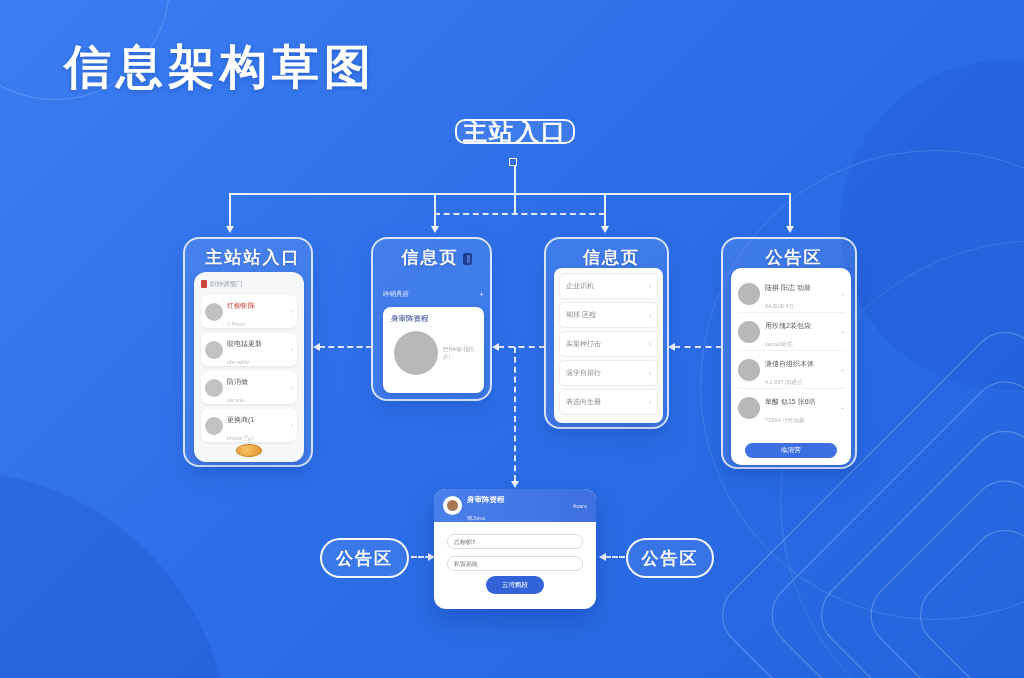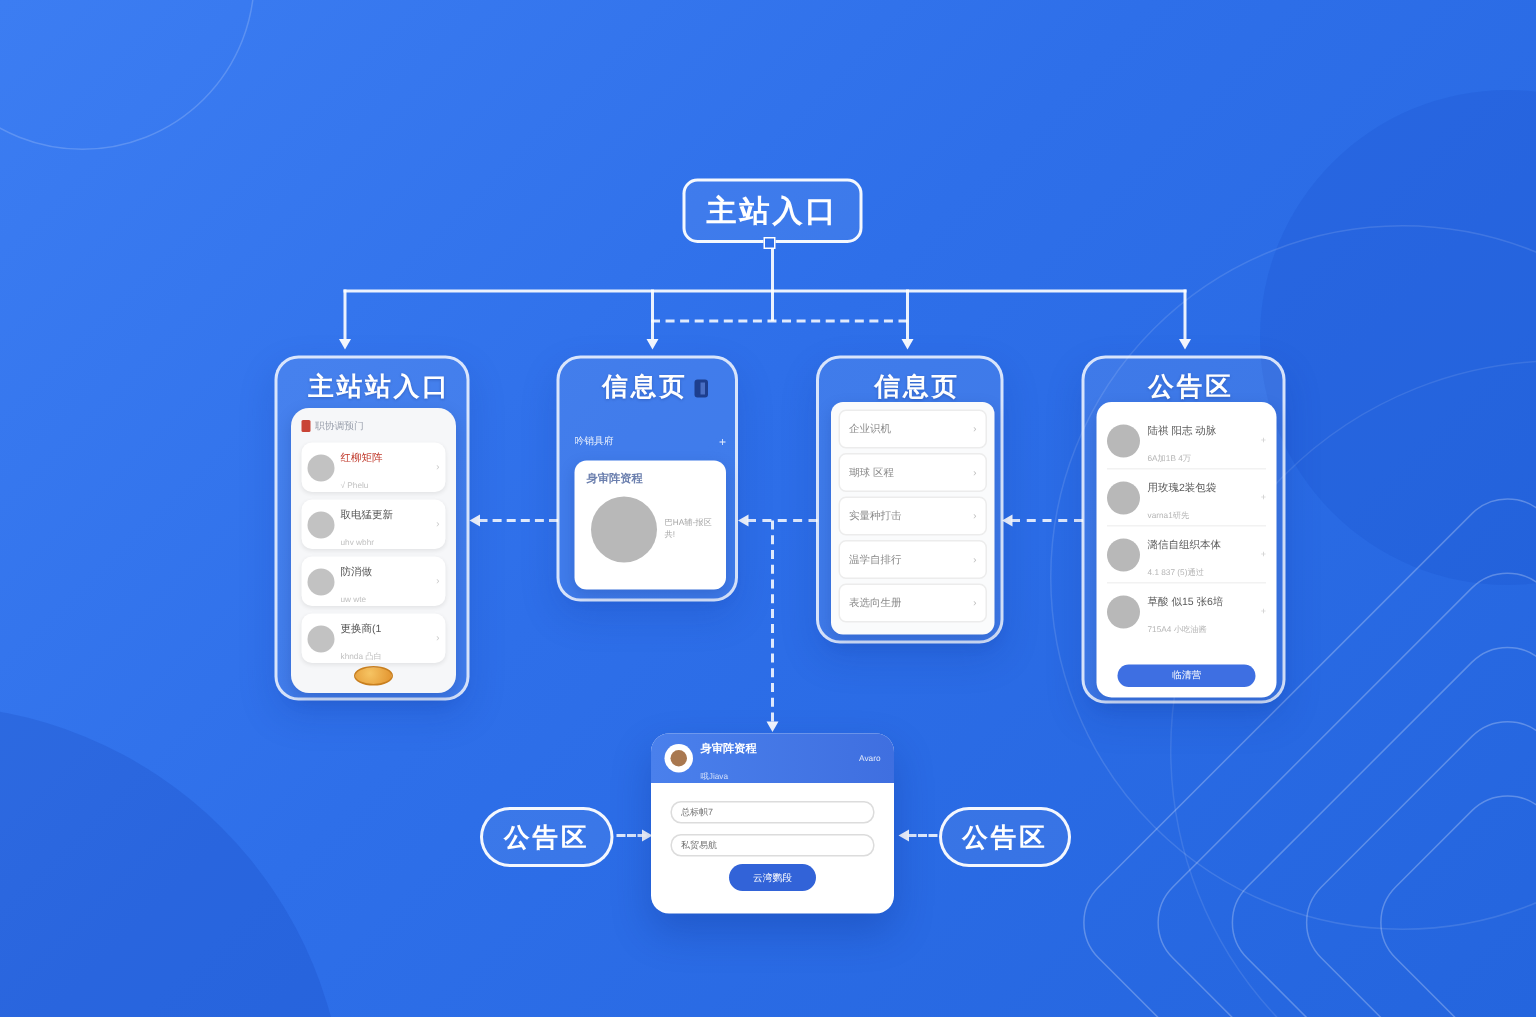--- a/index.html
+++ b/index.html
@@ -17,21 +17,21 @@
   .deco-ring-r1 { left:700px; top:150px; width:470px; height:470px; border:1.5px solid rgba(255,255,255,.12); }
   .deco-ring-r2 { left:780px; top:240px; width:520px; height:520px; border:1.5px solid rgba(255,255,255,.10); }
   .chev { position:absolute; border:1.5px solid rgba(255,255,255,.26); border-radius:34px; transform:rotate(45deg); }
   
   .page-title { position:absolute; left:64px; top:36px; font-size:47px; font-weight:bold; color:#fff; letter-spacing:5px; text-shadow:0 2px 4px rgba(10,40,120,.25); }
   .page-subtitle { position:absolute; left:66px; top:98px; font-size:15px; color:rgba(255,255,255,.5); letter-spacing:1px; }
   
   .node { position:absolute; display:flex; align-items:center; justify-content:center;
     border:2px solid rgba(255,255,255,.95); background:rgba(255,255,255,.07);
     color:#fff; font-weight:bold; }
-  .node-root { left:455px; top:119px; width:120px; height:43px; border-radius:10px; font-size:20px; letter-spacing:2px; }
+  .node-root { left:455px; top:119px; width:120px; height:25px; border-radius:10px; font-size:24px; letter-spacing:2px; }
   .node-knob { position:absolute; left:509px; top:158px; width:8px; height:8px; border:1.5px solid #fff; background:#2e6fe9; }
   .pill { border-radius:21px; font-size:17px; letter-spacing:2px; }
   .pill-left { left:320px; top:538px; width:89px; height:40px; }
   .pill-right { left:626px; top:538px; width:88px; height:40px; }
   
   .hline, .vline, .hdash, .vdash, .ah { position:absolute; }
   .hline { height:2px; background:rgba(255,255,255,.9); }
   .vline { width:2px; background:rgba(255,255,255,.9); }
   .hdash { height:0; border-top:2px dashed rgba(255,255,255,.85); }
   .vdash { width:0; border-left:2px dashed rgba(255,255,255,.85); }
@@ -111,20 +111,21 @@
   <div class="deco deco-fill-bl"></div>
   <div class="deco deco-ring-tl"></div>
   <div class="deco deco-ring-r1"></div>
   <div class="deco deco-ring-r2"></div>
   <div class="chev" style="left:935px; top:545px; width:140px; height:140px;"></div>
   <div class="chev" style="left:900px; top:510px; width:210px; height:210px;"></div>
   <div class="chev" style="left:865px; top:475px; width:280px; height:280px;"></div>
   <div class="chev" style="left:830px; top:440px; width:350px; height:350px;"></div>
   <div class="chev" style="left:795px; top:405px; width:420px; height:420px;"></div>
 
+  <div class="page-title">信息架构草图</div>
 
   <div class="node node-root">主站入口</div>
   <div class="node-knob"></div>
 
   <div class="vline" style="left:514px; top:166px; height:48px;"></div>
   <div class="hline" style="left:229px; top:193px; width:562px;"></div>
   <div class="vline" style="left:229px; top:193px; height:33px;"></div>
   <div class="vline" style="left:434px; top:193px; height:33px;"></div>
   <div class="vline" style="left:604px; top:193px; height:33px;"></div>
   <div class="vline" style="left:789px; top:193px; height:33px;"></div>

